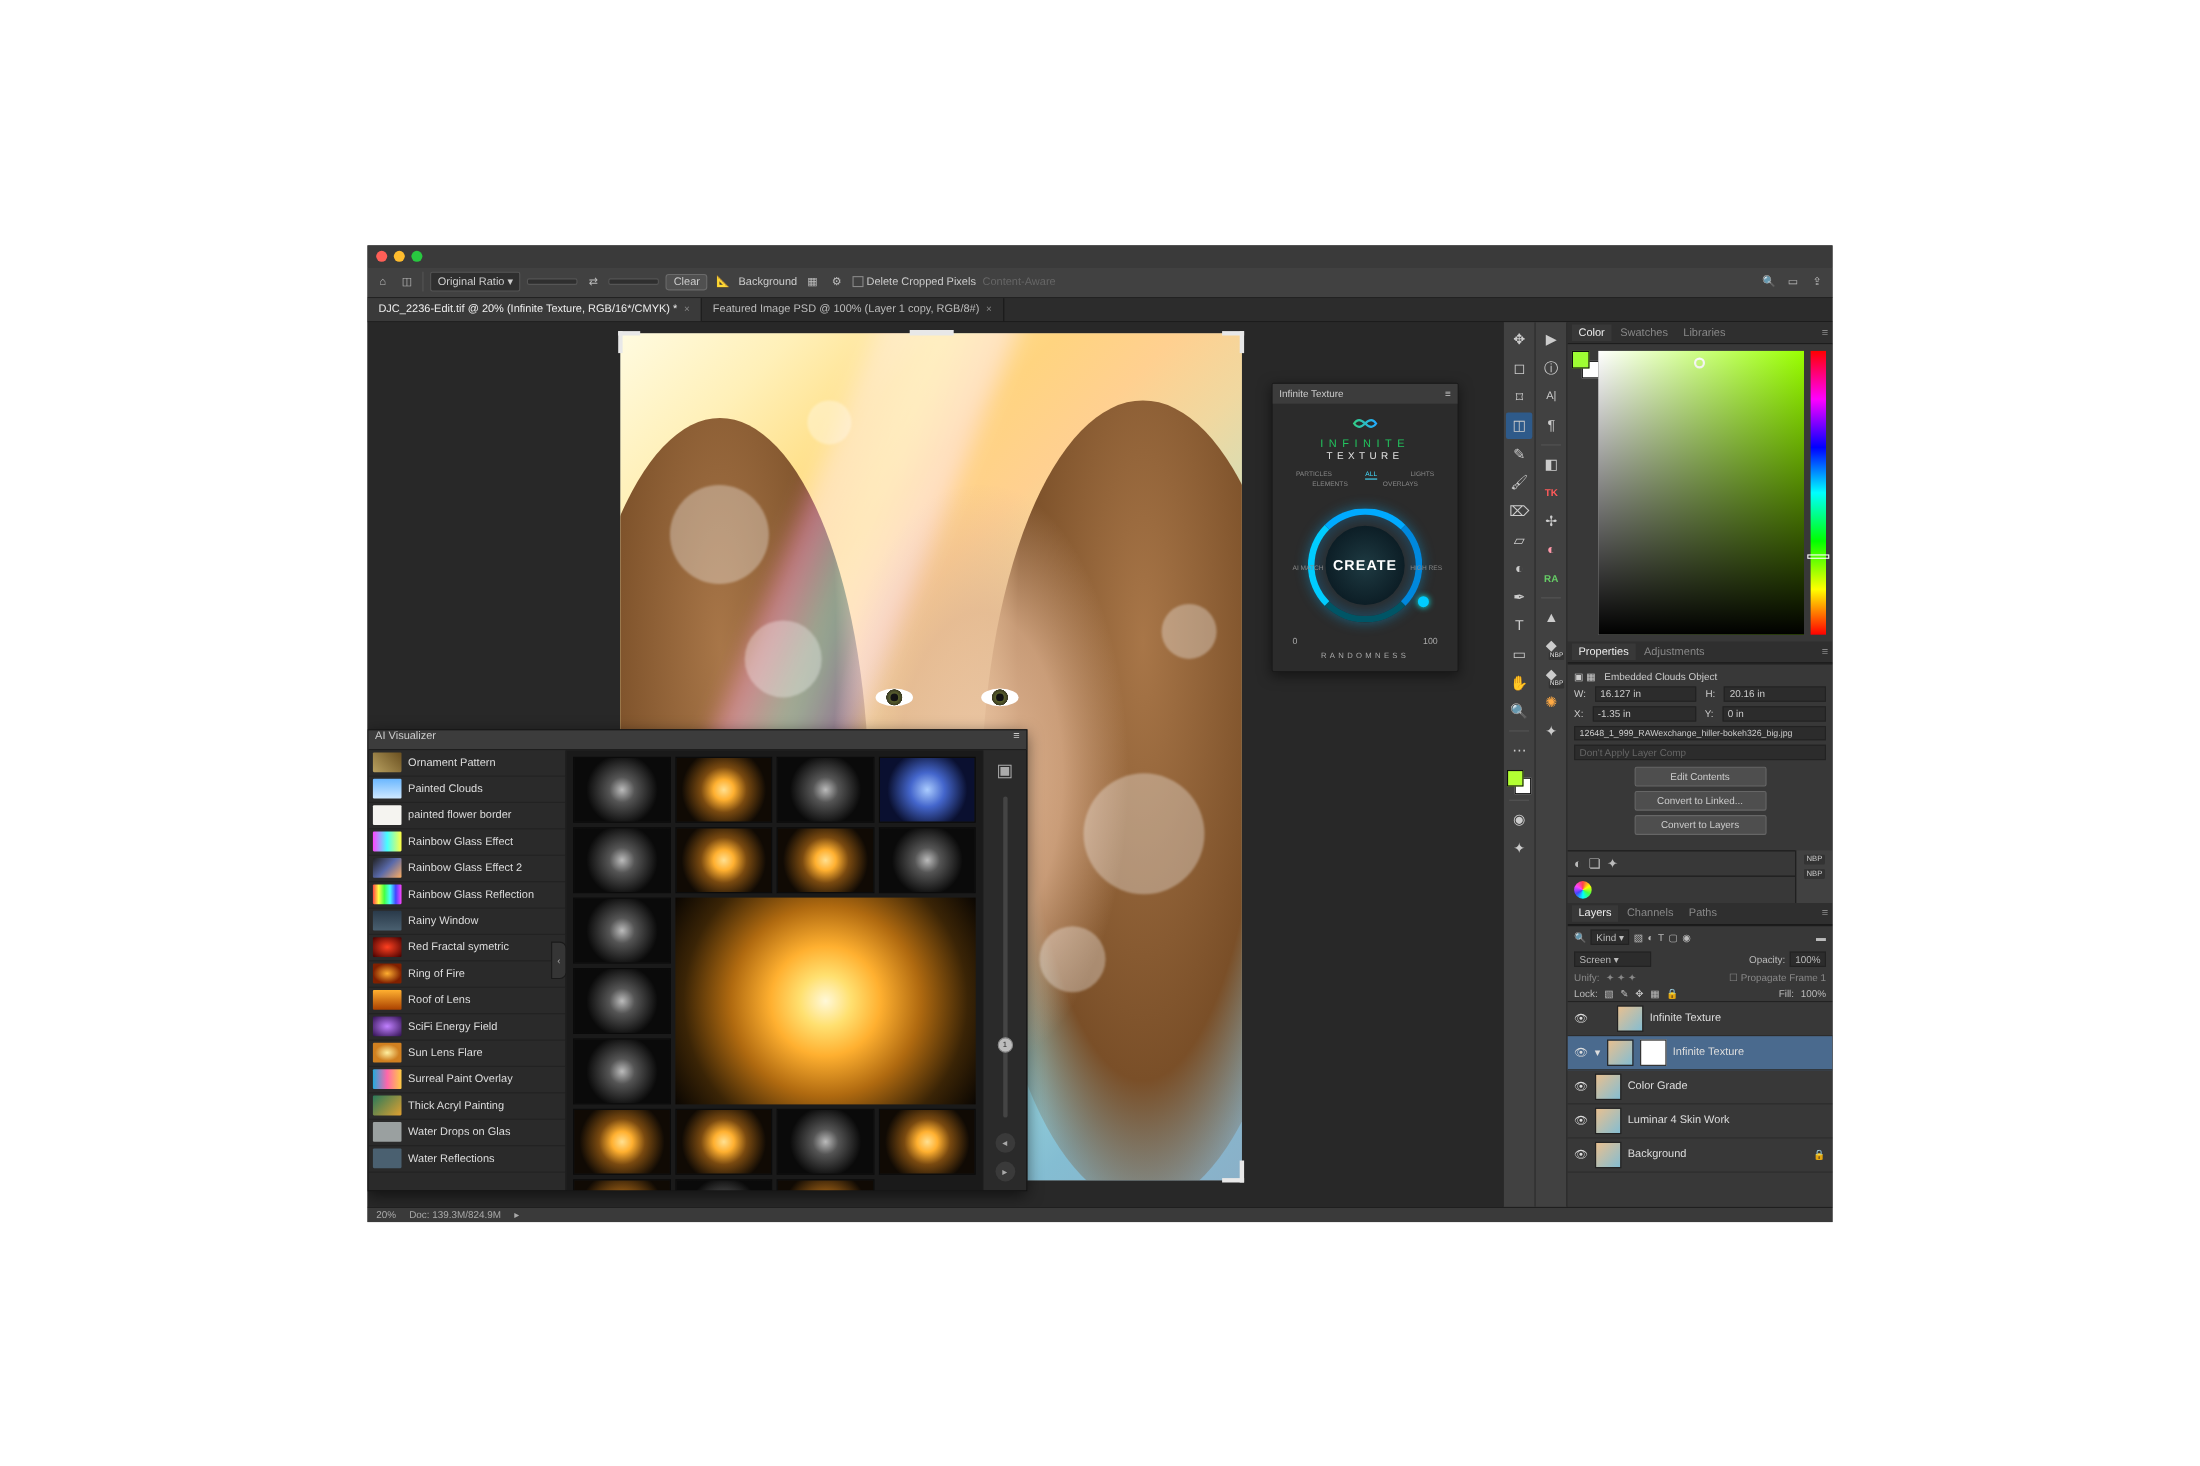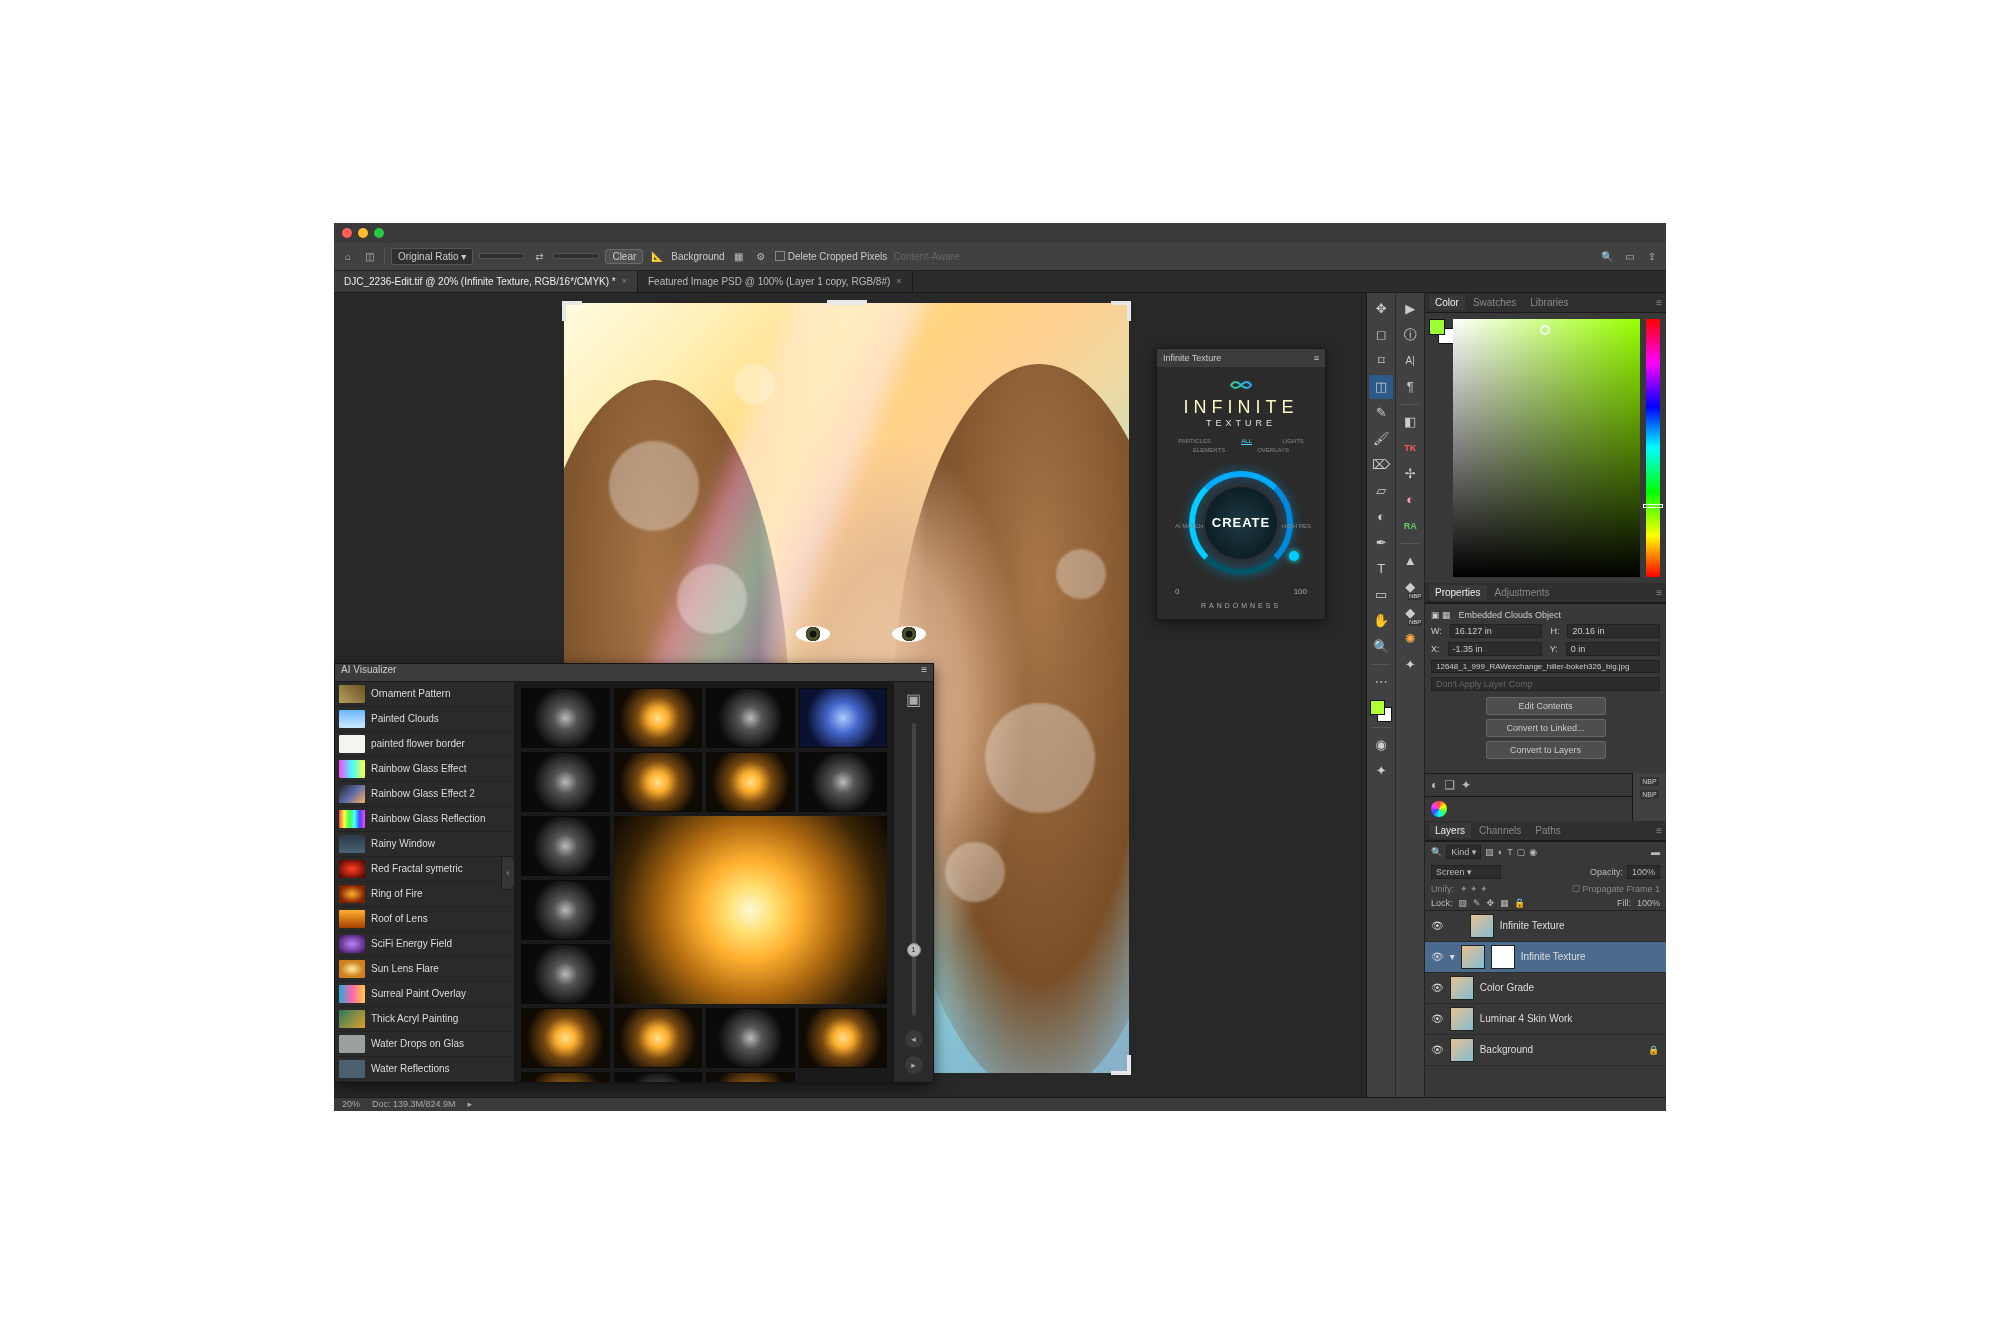--- a/index.html
+++ b/index.html
@@ -49,39 +49,39 @@
 .cc-bl{bottom:-2px;left:-2px;border-right:none;border-top:none;}
 .cc-br{bottom:-2px;right:-2px;border-left:none;border-top:none;}
 .crop-mid { position:absolute; background:#e8e8e8; }
 .cm-t{top:-3px;left:calc(50% - 20px);width:40px;height:5px;}
 .cm-b{bottom:-3px;left:calc(50% - 20px);width:40px;height:5px;}
 
 
 .itx { position:absolute; top:55px; right:40px; width:170px; background:#2b2b2b; border:1px solid #1a1a1a; border-radius:2px; box-shadow:0 3px 12px rgba(0,0,0,0.5); }
 .itx-h { height:18px; background:#3c3c3c; color:#ccc; font-size:9px; padding:0 6px; display:flex; align-items:center; justify-content:space-between; }
 .itx-logo { text-align:center; padding:10px 0 4px; }
-.itx-logo .t1 { color:#fef9c3; font-size:18px; letter-spacing:5px; font-weight:200; }
+.itx-logo .t1 { color:#22c55e; font-size:10px; letter-spacing:5px; font-weight:200; }
 .itx-logo .t2 { color:#e0e0e0; font-size:9px; letter-spacing:4px; font-weight:300; }
 .itx-cats { display:flex; justify-content:space-around; padding:6px 6px 0; font-size:6px; color:#888; }
 .itx-cats .on { color:#4df; border-bottom:1px solid #4df; }
 .itx-cats2 { display:flex; justify-content:space-around; padding:2px 20px 6px; font-size:6px; color:#888; }
 .itx-dial { position:relative; width:120px; height:120px; margin:4px auto; }
 .itx-ring { position:absolute; inset:8px; border-radius:50%; border:6px solid; border-color:#0af #08d #056 #0cf; box-shadow:0 0 12px rgba(0,180,255,0.4), inset 0 0 16px rgba(0,160,255,0.35); }
 .itx-center { position:absolute; inset:24px; border-radius:50%; background:radial-gradient(circle,#1e3a42 0%,#0a1a22 80%); display:flex; align-items:center; justify-content:center; color:#fff; font-size:13px; font-weight:700; letter-spacing:1px; }
 .itx-knob { position:absolute; width:10px; height:10px; border-radius:50%; background:#0cf; right:2px; bottom:22px; box-shadow:0 0 6px #0ff; }
 .itx-side { position:absolute; font-size:6px; color:#888; }
 .itx-bot { display:flex; justify-content:space-between; padding:0 18px 4px; color:#aaa; font-size:8px; }
 .itx-rand { text-align:center; color:#aaa; font-size:7px; letter-spacing:3px; padding:2px 0 10px; }
 
 
 .aiv { position:absolute; left:0px; bottom:14px; width:600px; height:420px; background:#262626; border:1px solid #141414; box-shadow:0 4px 14px rgba(0,0,0,0.6); display:flex; flex-direction:column; }
 .aiv-h { height:18px; background:#3c3c3c; color:#ccc; font-size:10px; padding:0 6px; display:flex; justify-content:space-between; border-bottom:1px solid #1a1a1a; }
 .aiv-body { flex:1; display:flex; overflow:hidden; }
 .aiv-list { width:180px; background:#2a2a2a; overflow-y:hidden; border-right:1px solid #1a1a1a; }
-.aiv-row { height:24px; display:flex; align-items:center; gap:6px; padding:12px 4px; color:#ddd; font-size:10px; border-bottom:1px solid #222; cursor:pointer; }
+.aiv-row { height:24px; display:flex; align-items:center; gap:6px; padding:0 4px; color:#ddd; font-size:10px; border-bottom:1px solid #222; cursor:pointer; }
 .aiv-thumb { width:26px; height:18px; border-radius:1px; }
 .aiv-grid { flex:1; background:#1a1a1a; position:relative; padding:6px; display:grid; grid-template-columns:repeat(4,1fr); grid-auto-rows:60px; gap:4px; }
 .aiv-cell { background:radial-gradient(circle at 50% 50%,#ffe090 0%,#ffb030 18%,#7a4a10 40%,#100a04 74%); border:1px solid #0a0a0a; }
 .aiv-cell.blue { background:radial-gradient(circle at 50% 50%,#aaccff 0%,#4466cc 30%,#0a1030 70%); }
 .aiv-cell.dim { background:radial-gradient(circle at 50% 50%,#bbb 0%,#555 22%,#0a0a0a 62%); }
 .aiv-big { grid-column:span 3; grid-row:span 3; background:radial-gradient(circle at 50% 50%,#fff8d8 0%,#ffe070 14%,#ffb030 30%,#b06a10 52%,#3a2406 78%,#0a0602 100%); }
 .aiv-side { width:40px; background:#2a2a2a; border-left:1px solid #1a1a1a; display:flex; flex-direction:column; align-items:center; padding:8px 0; gap:8px; }
 .aiv-slider { width:4px; flex:1; background:#444; border-radius:2px; position:relative; margin:6px 0; }
 .aiv-slider .h { position:absolute; bottom:20%; left:-5px; width:14px; height:14px; border-radius:50%; background:#bcbcbc; border:1px solid #888; font-size:7px; display:flex; align-items:center; justify-content:center; color:#222; }
 .aiv-pg { width:18px; height:18px; border-radius:50%; background:#3a3a3a; color:#aaa; font-size:9px; display:flex; align-items:center; justify-content:center; }

